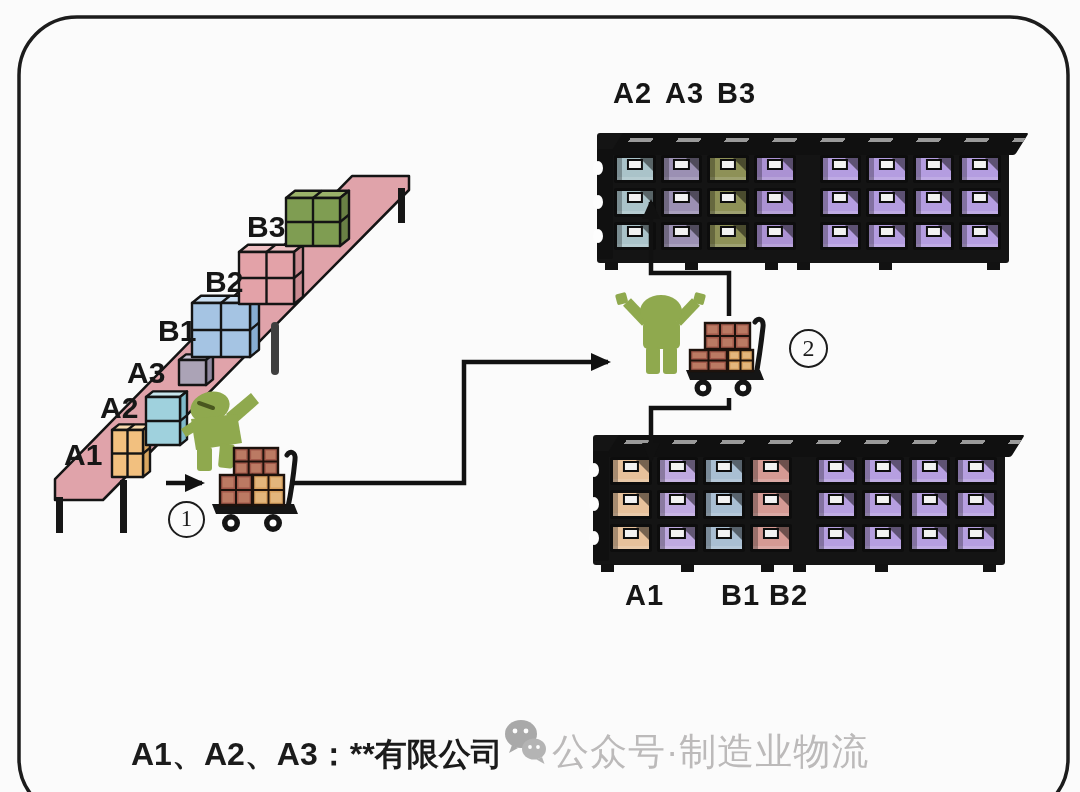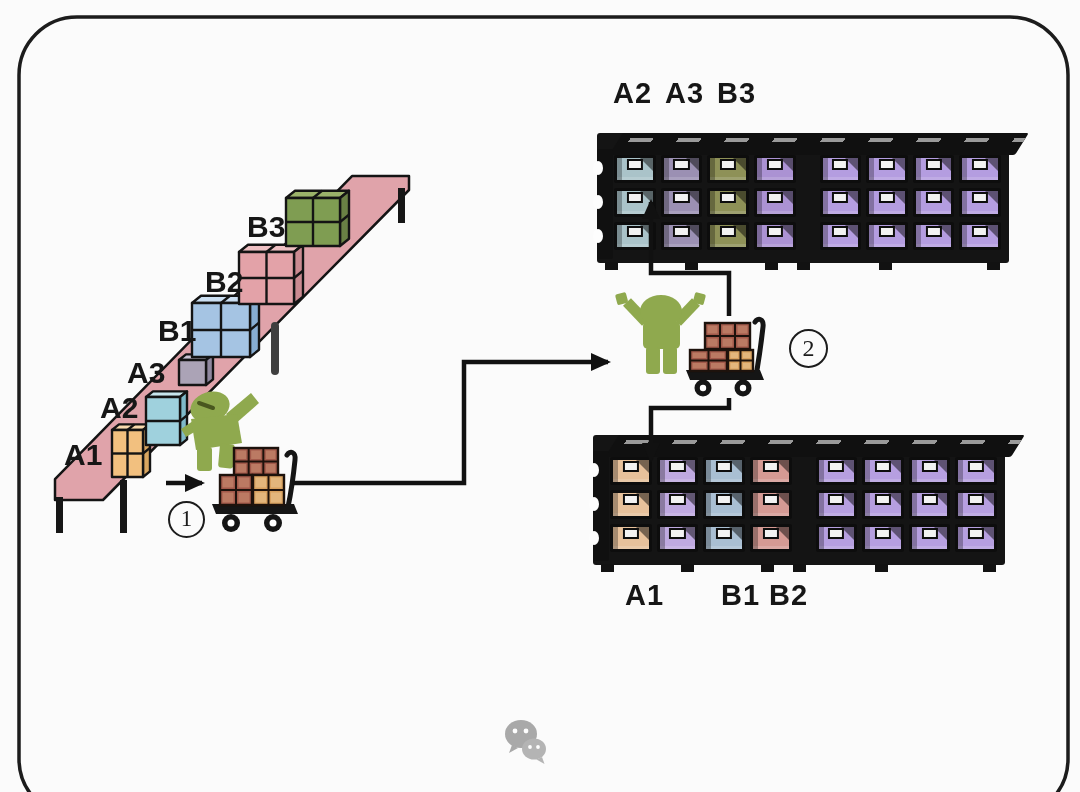--- a/index.html
+++ b/index.html
@@ -359,15 +359,17 @@
   <svg class="watermark-icon" viewBox="0 0 46 48">
     <ellipse cx="19" cy="16" rx="16" ry="14" fill="#9b9b9b"></ellipse>
     <path d="M10,27 l-3,8 9,-5 z" fill="#9b9b9b"></path>
     <circle cx="13" cy="13" r="2.4" fill="#ffffff"></circle>
     <circle cx="24" cy="13" r="2.4" fill="#ffffff"></circle>
     <ellipse cx="32" cy="31" rx="12" ry="10.5" fill="#a8a8a8"></ellipse>
     <path d="M40,39 l2.5,7 -8,-4.5 z" fill="#a8a8a8"></path>
     <circle cx="28" cy="29" r="1.9" fill="#ffffff"></circle>
     <circle cx="36" cy="29" r="1.9" fill="#ffffff"></circle>
   </svg>
-
+  <div class="watermark-text">公众号·制造业物流</div>
+
+  <div class="caption caption-left">A1、A2、A3：**有限公司</div>
 
 </div>
 
 </body></html>

